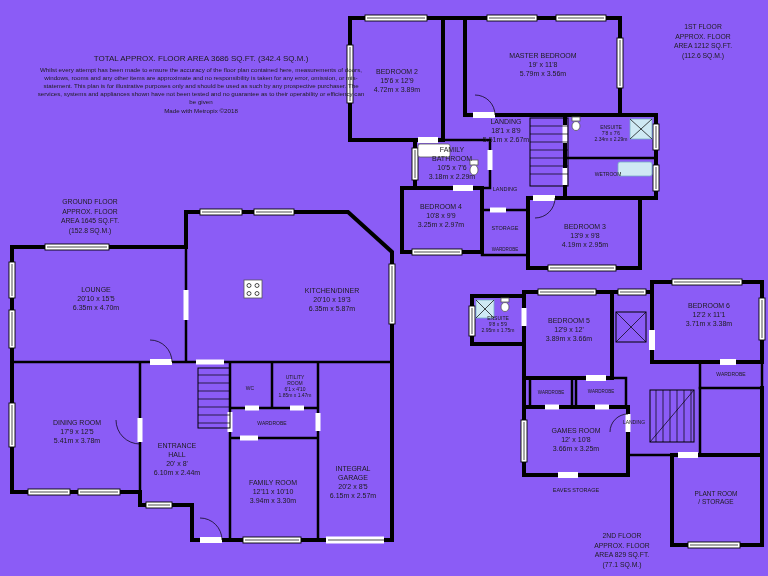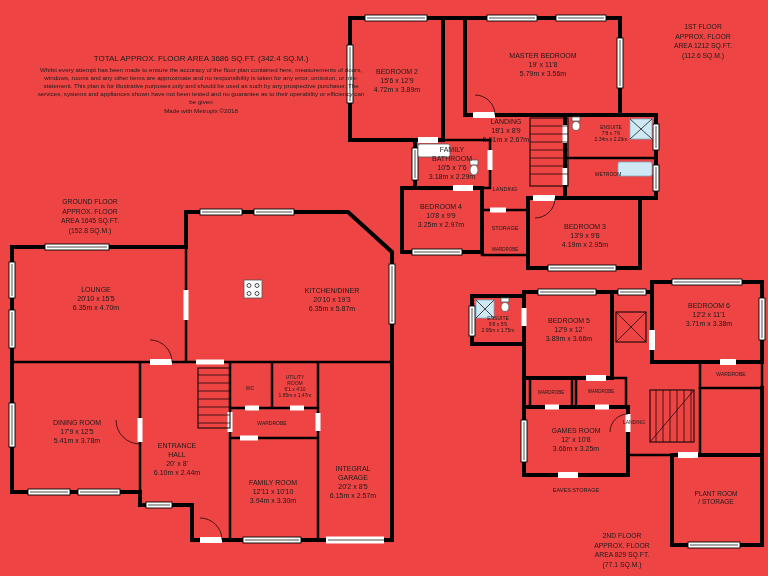--- a/index.html
+++ b/index.html
@@ -2,21 +2,21 @@
 <html style="--wall: #000000; --text: #1c1c1c; --fixture-blue: #cfe9f4;"><head>
 <meta charset="utf-8">
 <style>
   :root{
     --wall:#000000;
     --text:#1c1c1c;
     --fixture-blue:#cfe9f4;
   }
   html,body{margin:0;padding:0;background:#fff;}
   #screen{
-    position:relative;width:768px;height:576px;background:#ef4444;overflow:hidden;
+    position:relative;width:768px;height:576px;background:#8b5cf6;overflow:hidden;
     outline:1px solid #e0e0e0;
     font-family:"Liberation Sans","DejaVu Sans",sans-serif;color:var(--text);
   }
   #plan-svg{position:absolute;left:0;top:0;}
   .wall4{stroke:var(--wall);stroke-width:4;fill:none;stroke-linecap:square;}
   .wall25{stroke:var(--wall);stroke-width:2.5;fill:none;stroke-linecap:square;}
   .thin{stroke:var(--wall);stroke-width:1;fill:none;}
   .hair{stroke:var(--wall);stroke-width:0.7;fill:none;}
   .win{fill:#fff;stroke:var(--wall);stroke-width:0.9;}
   .gap{fill:#fff;stroke:none;}

